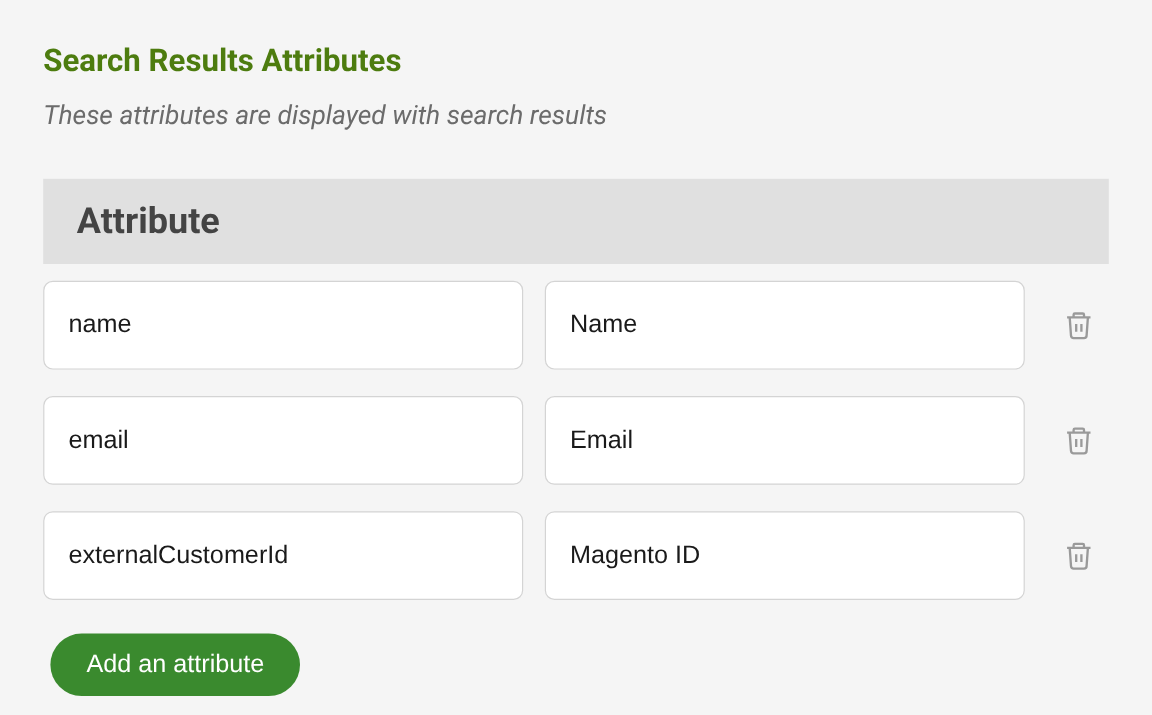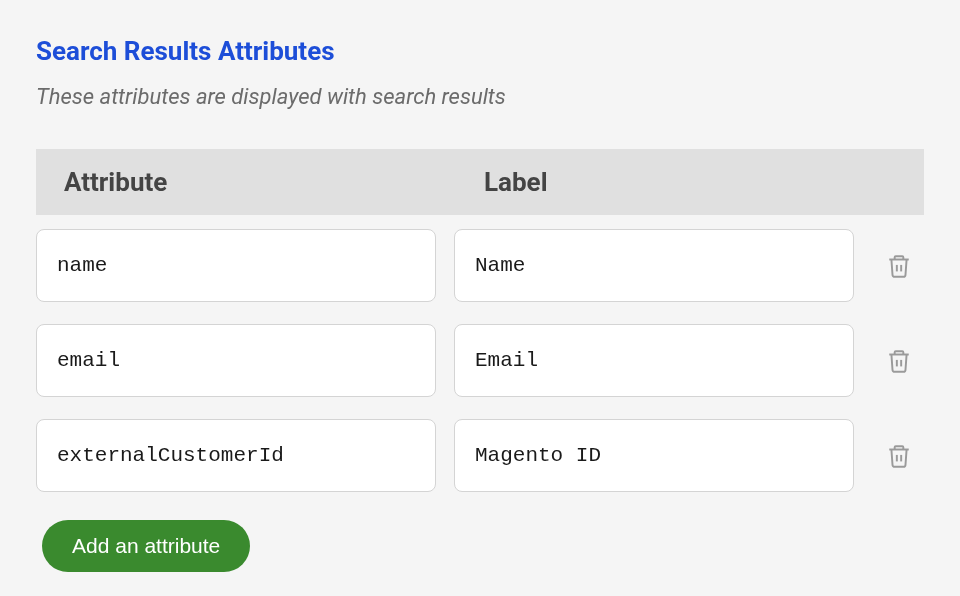--- a/index.html
+++ b/index.html
@@ -13,21 +13,21 @@
       width: 960px;
       height: 596px;
       overflow: hidden;
     }
     .container {
       padding: 36px;
     }
     .title {
       font-size: 26px;
       font-weight: 700;
-      color: #1d4ed8;
+      color: #4d7c0f;
       margin-bottom: 18px;
     }
     .subtitle {
       font-size: 22px;
       color: #6b6b6b;
       margin-bottom: 40px;
       font-style: italic;
     }
     .table-header {
       display: flex;
@@ -35,21 +35,21 @@
       padding: 18px 28px;
       margin-bottom: 14px;
     }
     .col-attr {
       flex: 0 0 420px;
     }
     .col-label {
       flex: 0 0 400px;
     }
     .th {
-      font-size: 26px;
+      font-size: 30px;
       font-weight: 700;
       color: #444;
     }
     .row {
       display: flex;
       align-items: center;
       padding: 0 0;
       margin-bottom: 22px;
     }
     .input-wrap-attr {
@@ -61,21 +61,21 @@
       margin-right: 28px;
     }
     .text-input {
       width: 100%;
       font-size: 21px;
       padding: 24px 20px;
       border: 1px solid #d4d4d4;
       border-radius: 8px;
       background: #fff;
       color: #1a1a1a;
-      font-family: Liberation Mono, monospace;
+      font-family: Liberation Sans, sans-serif;
     }
     .trash-btn {
       background: none;
       border: none;
       cursor: pointer;
       padding: 4px;
       display: flex;
       align-items: center;
       justify-content: center;
       color: #9a9a9a;
@@ -99,21 +99,20 @@
   </style>
 </head>
 <body>
 
 <div class="container">
   <h2 class="title">Search Results Attributes</h2>
   <p class="subtitle">These attributes are displayed with search results</p>
 
   <div class="table-header">
     <div class="col-attr th">Attribute</div>
-    <div class="col-label th">Label</div>
   </div>
 
   <div class="row">
     <div class="input-wrap-attr">
       <input type="text" class="text-input" value="name" style="">
     </div>
     <div class="input-wrap-label">
       <input type="text" class="text-input" value="Name" style="">
     </div>
     <button class="trash-btn">

